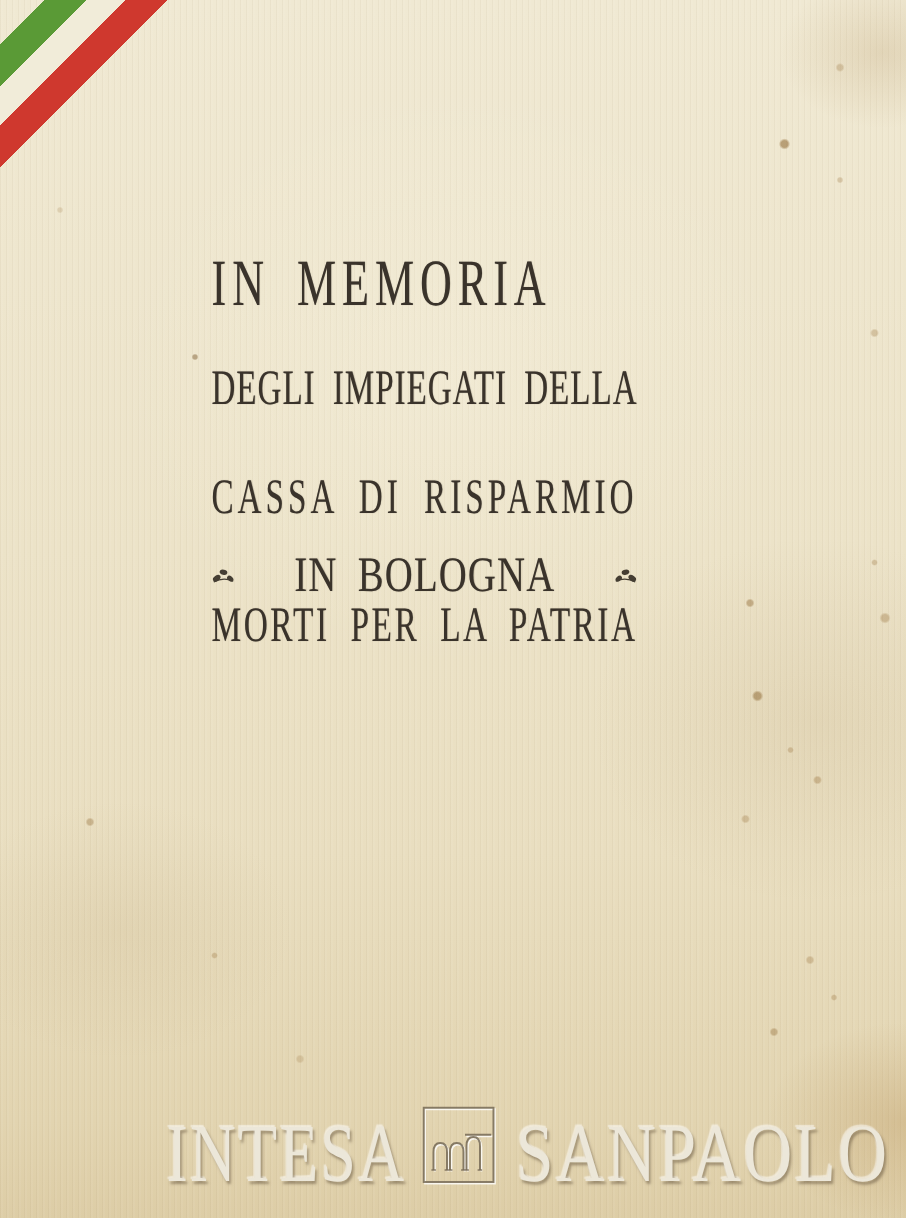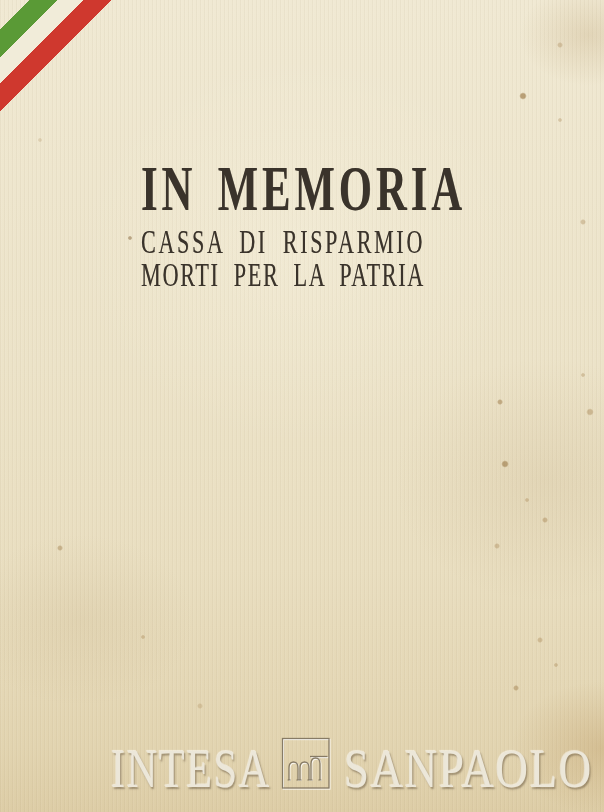--- a/index.html
+++ b/index.html
@@ -63,24 +63,24 @@
       var(--ribbon-white) 41px 59px,
       var(--ribbon-red) 59px 79px,
       rgba(0,0,0,0) 79px);
   }
   .title-block{
     position:absolute;left:141px;top:160px;width:284px;
     color:var(--ink);
     text-shadow:0.3px 0.3px 0.7px rgba(58,50,40,.45);
   }
   .fit{display:inline-block;white-space:nowrap;}
-  .l1{font-size:64px;line-height:58px;height:58px;letter-spacing:6px;word-spacing:10px;font-weight:bold;}
+  .l1{font-size:44px;line-height:58px;height:58px;letter-spacing:6px;word-spacing:10px;}
   .ls{font-size:33px;line-height:33px;height:33px;}
   .l2{margin-top:25px;letter-spacing:1px;word-spacing:8px;}
-  .l3{margin-top:8px;letter-spacing:4px;word-spacing:10px;}
+  .l3{margin-top:40px;letter-spacing:4px;word-spacing:10px;}
   .l4row{margin-top:19px;position:relative;letter-spacing:1px;word-spacing:8px;}
   .l4row .fit{display:block;width:max-content;margin:0 auto;}
   .l5{letter-spacing:2.5px;word-spacing:10px;}
   .fleuron{position:absolute;top:9px;width:16px;height:13px;}
   .fleuron.left{left:0;}
   .fleuron.right{right:0;transform:scaleX(-1);}
   
   .wm{
     position:absolute;top:741px;
     font-size:55px;line-height:55px;letter-spacing:2px;
@@ -95,22 +95,44 @@
 <body>
 
 <div class="paper"></div>
 
 <div class="ribbon"></div>
 
 <div class="title-block">
   <div class="l1">
     <span class="fit" style="transform-origin: left center; transform: scaleX(0.666593);">IN MEMORIA</span>
   </div>
+  <div class="ls l2">
+    <span class="fit" style="transform-origin: left center; transform: scaleX(0.667303);">DEGLI IMPIEGATI DELLA</span>
+  </div>
   <div class="ls l3">
     <span class="fit" style="transform-origin: left center; transform: scaleX(0.668924);">CASSA DI RISPARMIO</span>
+  </div>
+  <div class="ls l4row">
+    <svg class="fleuron left" viewBox="0 0 16 13">
+      <g fill="#453e33">
+        <ellipse cx="3.5" cy="8.5" rx="2.8" ry="1.8" transform="rotate(-35 3.5 8.5)"></ellipse>
+        <ellipse cx="8" cy="4.5" rx="2.6" ry="1.7" transform="rotate(15 8 4.5)"></ellipse>
+        <ellipse cx="12.5" cy="8.8" rx="2.4" ry="1.6" transform="rotate(40 12.5 8.8)"></ellipse>
+      </g>
+      <path d="M1.5 11 Q8 7.5 14.5 10.5" stroke="#453e33" stroke-width="0.9" fill="none"></path>
+    </svg>
+    <span class="fit" style="transform-origin: center center; transform: scaleX(0.782352);">IN BOLOGNA</span>
+    <svg class="fleuron right" viewBox="0 0 16 13">
+      <g fill="#453e33">
+        <ellipse cx="3.5" cy="8.5" rx="2.8" ry="1.8" transform="rotate(-35 3.5 8.5)"></ellipse>
+        <ellipse cx="8" cy="4.5" rx="2.6" ry="1.7" transform="rotate(15 8 4.5)"></ellipse>
+        <ellipse cx="12.5" cy="8.8" rx="2.4" ry="1.6" transform="rotate(40 12.5 8.8)"></ellipse>
+      </g>
+      <path d="M1.5 11 Q8 7.5 14.5 10.5" stroke="#453e33" stroke-width="0.9" fill="none"></path>
+    </svg>
   </div>
   <div class="ls l5">
     <span class="fit" style="transform-origin: left center; transform: scaleX(0.673335);">MORTI PER LA PATRIA</span>
   </div>
 </div>
 
 <span class="wm fit" id="wm-intesa" style="transform-origin: left center; transform: scaleX(0.77091);">INTESA</span>
 
 <svg class="wm-logo" viewBox="0 0 50 53">
   <g stroke="rgba(255,255,255,0.8)" stroke-width="1.3" fill="none" transform="translate(0.9,1)">

